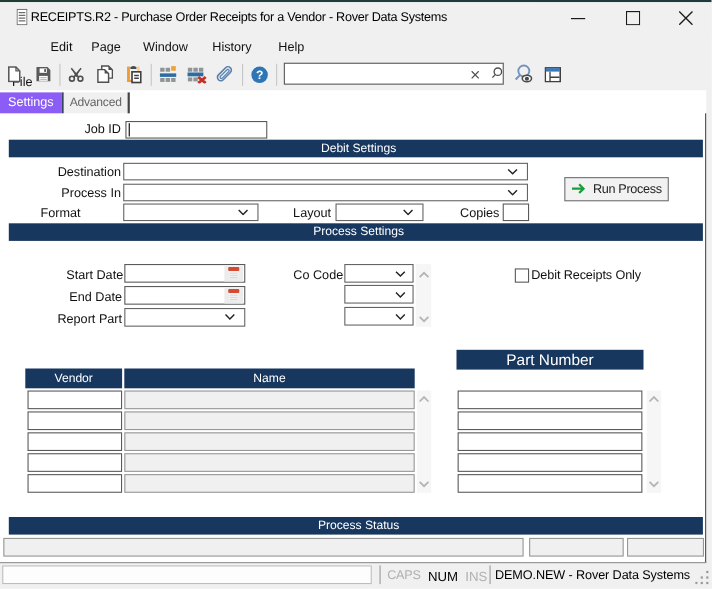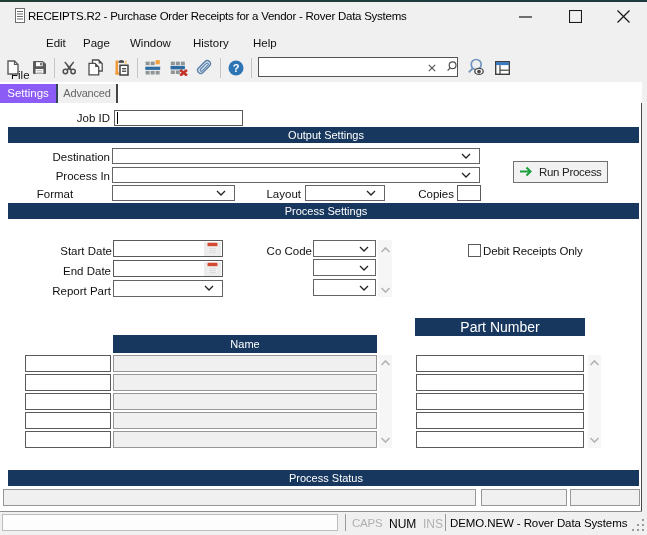--- a/index.html
+++ b/index.html
@@ -154,21 +154,21 @@
 
   <div class="abs" style="left:0;top:84px;width:56px;height:19px;background:#8b5cf6;color:#fff;font-size:11.5px;text-align:center;line-height:19px;">Settings</div>
   <div class="abs" style="left:56px;top:84px;width:2px;height:19px;background:#36465a;"></div>
   <div class="abs" style="left:58px;top:84px;width:58px;height:19px;background:#f0f0f0;color:#666;font-size:11px;letter-spacing:-0.2px;text-align:center;line-height:19px;">Advanced</div>
   <div class="abs" style="left:116px;top:84px;width:2px;height:19px;background:#444;"></div>
 
   <div class="lbl" style="left:0;top:112px;width:110px;padding-left:16px;">Job ID</div>
   <div class="inp" style="left:114px;top:110px;width:129px;height:16px;"></div>
   <div class="abs" style="left:117px;top:112px;width:1px;height:12px;background:#000;"></div>
 
-  <div class="hdrbar" style="top:127px;">Output Settings</div>
+  <div class="hdrbar" style="top:127px;">Debit Settings</div>
 
   <div class="lbl" style="left:0;top:151px;width:110px;">Destination</div>
   <div class="combo" style="left:112px;top:148px;width:368px;height:16px;">
     <svg style="right:8px;top:4px;" width="10" height="6" viewBox="0 0 10 6">
         <path d="M1 1 L5 5 L9 1" fill="none" stroke="#222" stroke-width="1.3"></path>
       </svg>
   </div>
   <div class="lbl" style="left:0;top:170px;width:110px;">Process In</div>
   <div class="combo" style="left:112px;top:167px;width:368px;height:16px;">
     <svg style="right:8px;top:4px;" width="10" height="6" viewBox="0 0 10 6">
@@ -246,20 +246,21 @@
   <svg class="abs" style="left:380px;top:246px;" width="11" height="8" viewBox="0 0 11 8">
       <path d="M1.5 6 L5.5 2 L9.5 6" fill="none" stroke="#b4b4b4" stroke-width="1.6"></path>
     </svg>
   <svg class="abs" style="left:380px;top:286px;" width="11" height="8" viewBox="0 0 11 8">
       <path d="M1.5 2 L5.5 6 L9.5 2" fill="none" stroke="#b4b4b4" stroke-width="1.6"></path>
     </svg>
 
   <div class="inp" style="left:468px;top:244px;width:13px;height:13px;"></div>
   <div class="abs" style="left:483px;top:245px;font-size:11.5px;letter-spacing:-0.1px;color:#111;">Debit Receipts Only</div>
 
+  <div class="abs" style="left:23px;top:335px;width:88px;height:18px;background:#17375e;color:#fff;font-size:11px;text-align:center;line-height:18px;">Vendor</div>
   <div class="abs" style="left:113px;top:335px;width:264px;height:18px;background:#17375e;color:#fff;font-size:11px;text-align:center;line-height:18px;">Name</div>
   <div class="inp" style="left:25px;top:355px;width:86px;height:17px;"></div>
   <div class="inp" style="left:25px;top:374px;width:86px;height:17px;"></div>
   <div class="inp" style="left:25px;top:393px;width:86px;height:17px;"></div>
   <div class="inp" style="left:25px;top:412px;width:86px;height:17px;"></div>
   <div class="inp" style="left:25px;top:431px;width:86px;height:17px;"></div>
   <div class="gray" style="left:113px;top:355px;width:264px;height:17px;"></div>
   <div class="gray" style="left:113px;top:374px;width:264px;height:17px;"></div>
   <div class="gray" style="left:113px;top:393px;width:264px;height:17px;"></div>
   <div class="gray" style="left:113px;top:412px;width:264px;height:17px;"></div>

